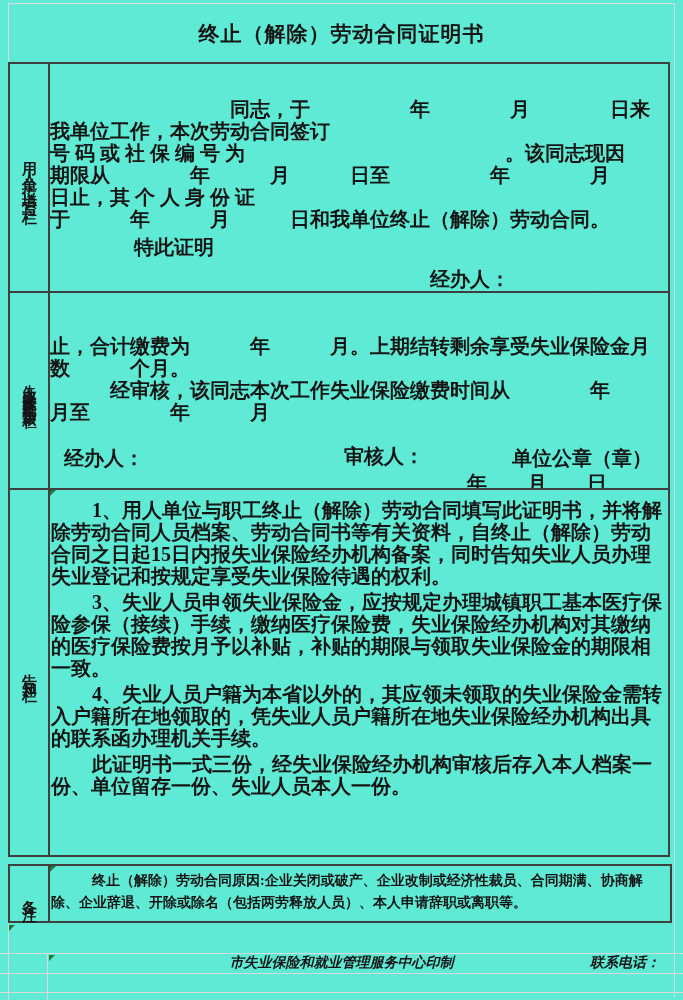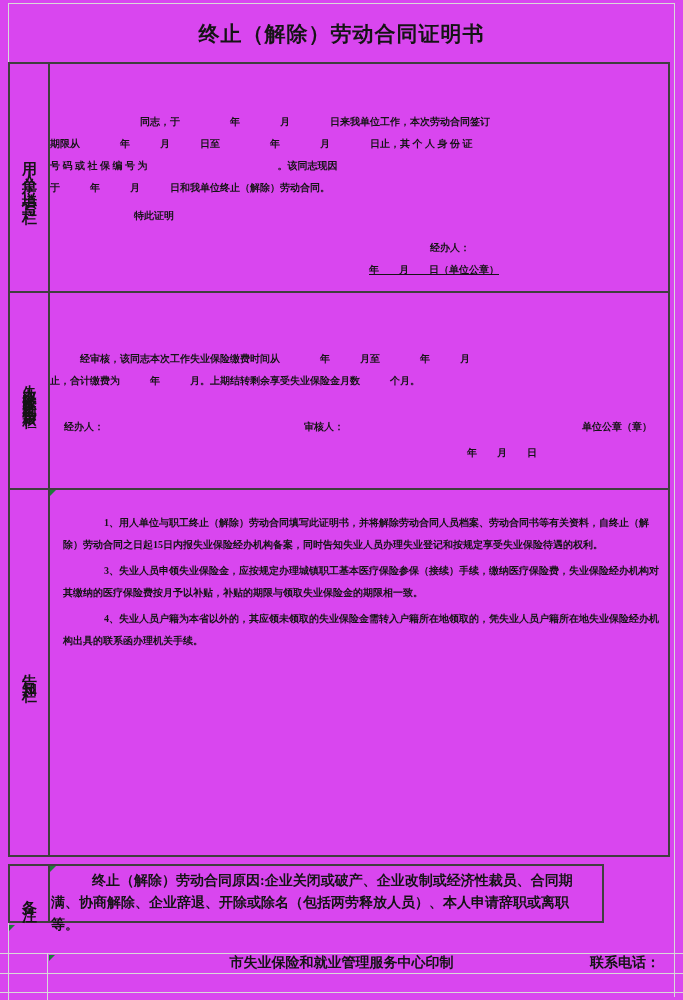--- a/index.html
+++ b/index.html
@@ -1,16 +1,16 @@
 <!DOCTYPE html>
 <html><head>
 <meta charset="utf-8">
 <style>
   html,body{margin:0;padding:0;background:#fff;}
-  .page{position:relative;width:683px;height:1000px;background:#d946ef;overflow:hidden;
+  .page{position:relative;width:683px;height:1000px;background:#5eead4;overflow:hidden;
         font-family:"Liberation Serif","DejaVu Serif",serif;font-weight:bold;color:#141414;}
 
   
   .gl{position:absolute;background:#d9d9d9;}
   .gl-title-top{left:8px;top:3px;width:667px;height:1px;}
   .gl-left-top{left:8px;top:3px;width:1px;height:59px;}
   .gl-right-full{left:674px;top:3px;width:1px;height:994px;}
   .gl-left-bottom{left:8px;top:923px;width:1px;height:77px;}
   .gl-col-bottom{left:47px;top:953px;width:1px;height:47px;}
   .gl-h1{left:0;top:953px;width:683px;height:1px;}
@@ -21,55 +21,55 @@
   .title-row{position:absolute;left:8px;top:3px;width:667px;height:59px;
              text-align:center;line-height:62px;font-size:21px;letter-spacing:1px;}
 
   
   .main-table{position:absolute;left:8px;top:62px;width:662px;box-sizing:border-box;
               border:2px solid #3f3f3f;}
   .row{display:flex;}
   .row + .row{border-top:2px solid #3f3f3f;}
   .row1{height:227px;}
   .row2{height:195px;}
-  .row3{height:365px;gap:12px;}
+  .row3{height:365px;}
   .label-cell{width:38px;flex:none;border-right:2px solid #3f3f3f;
               display:flex;align-items:center;justify-content:center;}
   .vtext{writing-mode:vertical-rl;text-orientation:upright;font-size:15px;}
   .ls-emp{letter-spacing:8px;}
   .ls-ins{font-size:14px;letter-spacing:3px;}
   .ls-notice{letter-spacing:7px;}
   .ls-remark{letter-spacing:6px;}
-  .content-cell{flex:1;font-size:10px;line-height:22px;overflow:hidden;margin-top:13px;}
+  .content-cell{flex:1;font-size:20px;line-height:22px;overflow:hidden;}
 
   
   .emp{padding:34px 2px 0 0;}
   .certify-line{margin:6px 0 0 84px;}
   .emp-handler{margin:10px 0 0 380px;}
   .emp-dateseal{margin:0 0 0 319px;text-decoration:underline;}
 
   
   .ins{padding:42px 2px 0 0;}
   .sig-row{display:flex;margin-top:24px;padding:0 14px;}
-  .sig-reviewer{margin-left:200px;}
+  .sig-reviewer{margin-left:200px;font-family:Liberation Mono, monospace;}
   .sig-office{margin-left:auto;}
   .ins-date{margin:5px 0 0 417px;font-family:Liberation Mono, monospace;}
 
   
   .notice{padding:9px 3px 0 1px;}
   .notice p{margin:0 0 4px 0;text-indent:41px;}
 
   
-  .remark-table{position:absolute;left:8px;top:864px;width:596px;height:59px;
+  .remark-table{position:absolute;left:8px;top:864px;width:664px;height:59px;
                 box-sizing:border-box;border:2px solid #3f3f3f;display:flex;}
   .remark-content{flex:1;font-size:14px;line-height:22px;padding:4px 8px 0 1px;text-indent:41px;}
 
   
   .footer-text-row{position:absolute;left:0;top:953px;width:683px;height:20px;
-                   font-size:14px;line-height:20px;}
+                   font-size:14px;line-height:20px;font-style:italic;}
   .printer{display:block;width:100%;text-align:center;}
   .phone{position:absolute;right:23px;top:0;padding-left:24px;}
 
   
   .tri{position:absolute;width:0;height:0;
        border-top:6px solid #1e7b3c;border-right:6px solid transparent;}
   .tri-notice{left:50px;top:490px;}
   .tri-remark{left:50px;top:866px;}
   .tri-below{left:9px;top:925px;}
   .tri-footer{left:49px;top:955px;}
@@ -91,53 +91,54 @@
   <div class="title-row">终止（解除）劳动合同证明书</div>
 
   <div class="main-table">
 
     <div class="row row1">
       <div class="label-cell">
         <span class="vtext ls-emp">用人单位填写栏</span>
       </div>
       <div class="content-cell emp">
         <div>　　　　　　　　　同志，于　　　　　年　　　　月　　　　日来我单位工作，本次劳动合同签订</div>
+        <div>号 码 或 社 保 编 号 为　　　　　　　　　　　　　。该同志现因</div>
         <div>期限从　　　　年　　　月　　　日至　　　　　年　　　　月　　　　日止，其 个 人 身 份 证</div>
-        <div>号 码 或 社 保 编 号 为　　　　　　　　　　　　　。该同志现因</div>
         <div>于　　　年　　　月　　　日和我单位终止（解除）劳动合同。</div>
         <div class="certify-line">特此证明</div>
         <div class="emp-handler">经办人：</div>
         <div class="emp-dateseal">年　　月　　日（单位公章）</div>
       </div>
     </div>
 
     <div class="row row2">
       <div class="label-cell">
         <span class="vtext ls-ins">失业保险经办机构审核栏</span>
       </div>
       <div class="content-cell ins">
+        <div>止，合计缴费为　　　年　　　月。上期结转剩余享受失业保险金月数　　　个月。</div>
         <div>　　　经审核，该同志本次工作失业保险缴费时间从　　　　年　　　月至　　　　年　　　月</div>
-        <div>止，合计缴费为　　　年　　　月。上期结转剩余享受失业保险金月数　　　个月。</div>
         <div class="sig-row">
           <span>经办人：</span>
           <span class="sig-reviewer">审核人：</span>
           <span class="sig-office">单位公章（章）</span>
         </div>
         <div class="ins-date">年　　月　　日</div>
       </div>
     </div>
 
     <div class="row row3">
       <div class="label-cell">
         <span class="vtext ls-notice">告知栏</span>
       </div>
       <div class="content-cell notice">
         <p>1、用人单位与职工终止（解除）劳动合同填写此证明书，并将解除劳动合同人员档案、劳动合同书等有关资料，自终止（解除）劳动合同之日起15日内报失业保险经办机构备案，同时告知失业人员办理失业登记和按规定享受失业保险待遇的权利。</p>
         <p>3、失业人员申领失业保险金，应按规定办理城镇职工基本医疗保险参保（接续）手续，缴纳医疗保险费，失业保险经办机构对其缴纳的医疗保险费按月予以补贴，补贴的期限与领取失业保险金的期限相一致。</p>
         <p>4、失业人员户籍为本省以外的，其应领未领取的失业保险金需转入户籍所在地领取的，凭失业人员户籍所在地失业保险经办机构出具的联系函办理机关手续。</p>
+        <p>此证明书一式三份，经失业保险经办机构审核后存入本人档案一份、单位留存一份、失业人员本人一份。</p>
       </div>
     </div>
   </div>
 
   <div class="remark-table">
     <div class="label-cell">
       <span class="vtext ls-remark">备注</span>
     </div>
     <div class="remark-content">终止（解除）劳动合同原因:企业关闭或破产、企业改制或经济性裁员、合同期满、协商解除、企业辞退、开除或除名（包括两劳释放人员）、本人申请辞职或离职等。</div>
   </div>

